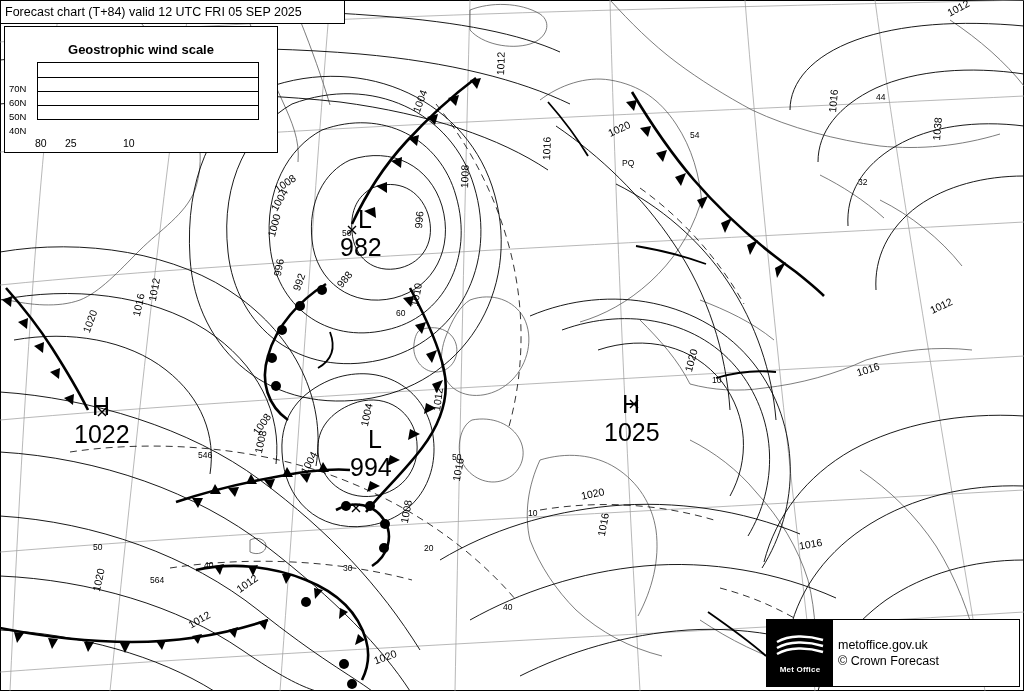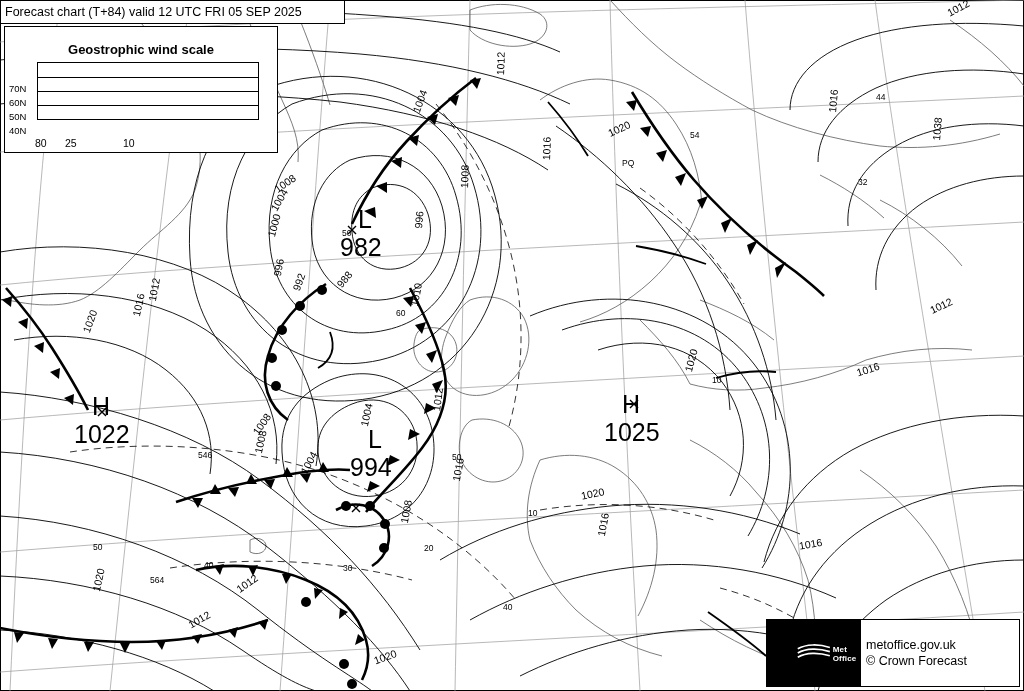--- a/index.html
+++ b/index.html
@@ -21,21 +21,21 @@
   .wind-scale{position:relative;margin:5px 0 0 32px;width:222px;height:58px;border:1px solid #000;box-sizing:border-box;background:#fff;}
   .wind-scale .hline{position:absolute;left:0;width:100%;height:0;border-top:1px solid #000;}
   .wind-lat{position:absolute;left:4px;font-size:9.5px;}
   .wind-topnum{position:absolute;font-size:10.5px;}
   .wind-botnum{position:absolute;font-size:10.5px;}
 
   .logo-box{
     position:absolute;left:766px;top:619px;width:254px;height:68px;
     border:1px solid #000;background:#fff;box-sizing:border-box;display:flex;align-items:stretch;
   }
-  .logo-mark{width:66px;background:#000;position:relative;display:flex;align-items:center;justify-content:center;flex-direction:row;padding-left:28px;}
+  .logo-mark{width:66px;background:#000;position:relative;display:flex;align-items:center;justify-content:center;flex-direction:column;}
   .logo-mark svg{display:block;}
   .logo-word{color:#fff;font-size:8px;font-weight:bold;letter-spacing:.2px;margin-top:2px;}
   .logo-text{flex:1;display:flex;flex-direction:column;justify-content:center;padding-left:5px;}
   .logo-text span{font-size:12.5px;color:#000;line-height:16px;}
 
   .lbl{position:absolute;color:#000;}
   .press-letter{font-size:25px;}
   .press-value{font-size:25px;}
   .iso{font-size:10.5px;}
   .small{font-size:8.5px;}

